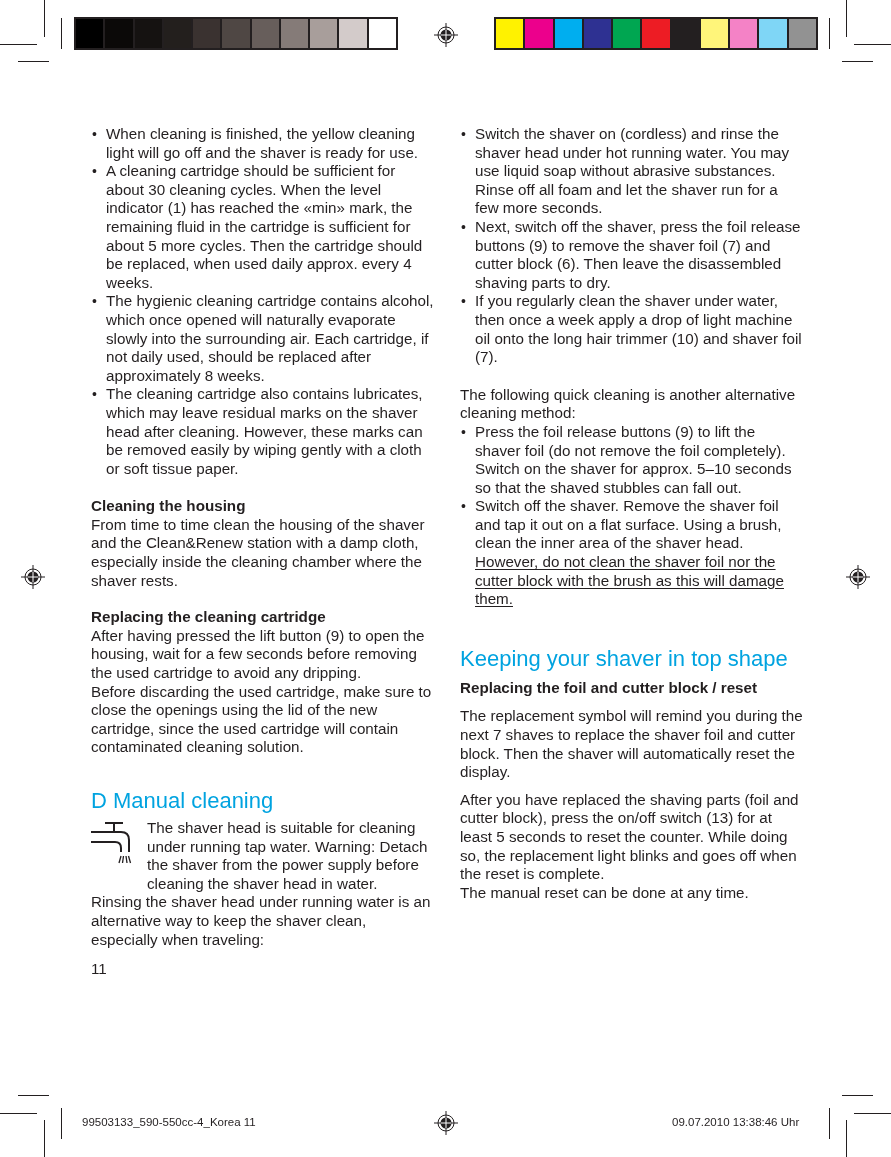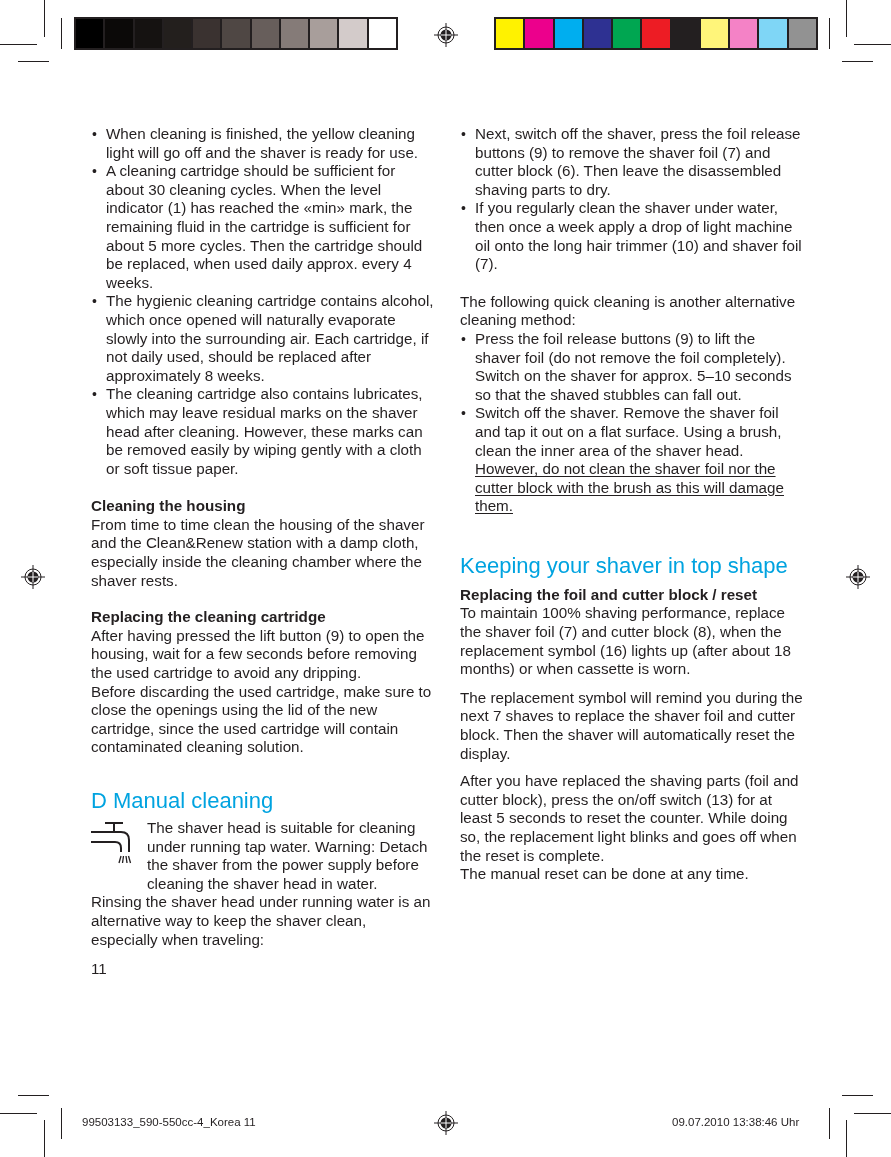--- a/index.html
+++ b/index.html
@@ -137,32 +137,32 @@
     </svg>
     <p>The shaver head is suitable for cleaning under running tap water. Warning: Detach the shaver from the power supply before cleaning the shaver head in water.</p>
   </div>
   <p>Rinsing the shaver head under running water is an alternative way to keep the shaver clean, especially when traveling:</p>
 
   <p style="margin-top:11px">11</p>
 </div>
 
 <div class="col" style="left:460px;top:125px;width:345px;">
   <ul class="bul">
+    <li>Switch the shaver on (cordless) and rinse the shaver head under hot running water. You may use liquid soap without abrasive substances. Rinse off all foam and let the shaver run for a few more seconds.</li>
     <li>Next, switch off the shaver, press the foil release buttons (9) to remove the shaver foil (7) and cutter block (6). Then leave the disassembled shaving parts to dry.</li>
     <li>If you regularly clean the shaver under water, then once a week apply a drop of light machine oil onto the long hair trimmer (10) and shaver foil (7).</li>
   </ul>
 
   <p style="margin-top:19px">The following quick cleaning is another alternative cleaning method:</p>
   <ul class="bul">
     <li>Press the foil release buttons (9) to lift the shaver foil (do not remove the foil completely). Switch on the shaver for approx. 5–10 seconds so that the shaved stubbles can fall out.</li>
     <li><span>Switch off the shaver. Remove the shaver foil and tap it out on a flat surface. Using a brush, clean the inner area of the shaver head. </span><span class="u">However, do not clean the shaver foil nor the cutter block with the brush as this will damage them.</span></li>
   </ul>
 
   <p class="h2" style="margin-top:38px;margin-bottom:8px">Keeping your shaver in top shape</p>
   <p class="sub">Replacing the foil and cutter block / reset</p>
-  <p>To maintain 100% shaving performance, replace the shaver foil (7) and cutter block (8), when the replacement symbol (16) lights up (after about 18 months) or when cassette is worn.</p>
   <p style="margin-top:10px">The replacement symbol will remind you during the next 7 shaves to replace the shaver foil and cutter block. Then the shaver will automatically reset the display.</p>
   <p style="margin-top:9px">After you have replaced the shaving parts (foil and cutter block), press the on/off switch (13) for at least 5 seconds to reset the counter. While doing so, the replacement light blinks and goes off when the reset is complete.</p>
   <p>The manual reset can be done at any time.</p>
 </div>
 
 <div class="slug" style="left:82px;top:1116px">99503133_590-550cc-4_Korea   11</div>
 <div class="slug" style="left:672px;top:1116px">09.07.2010   13:38:46 Uhr</div>
 
 </body></html>

